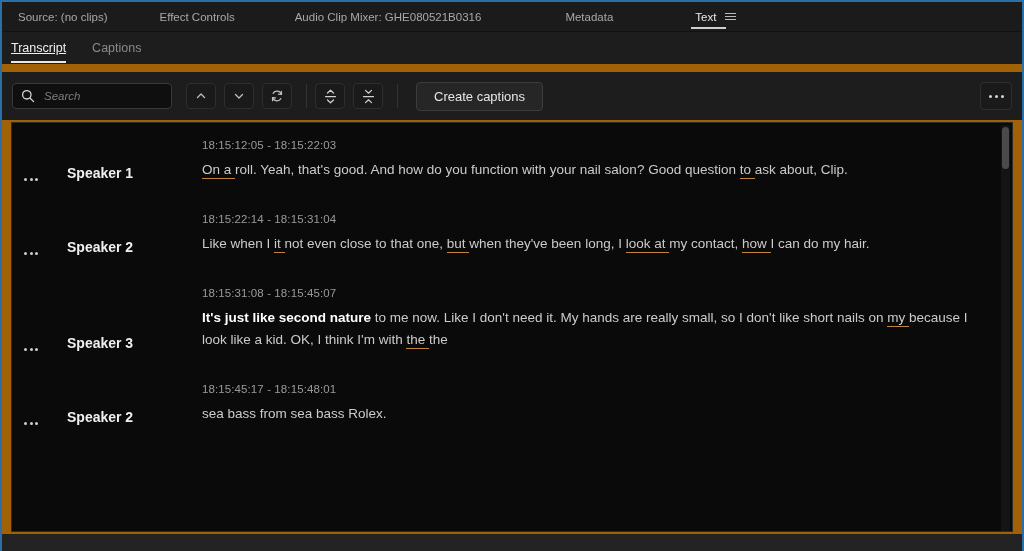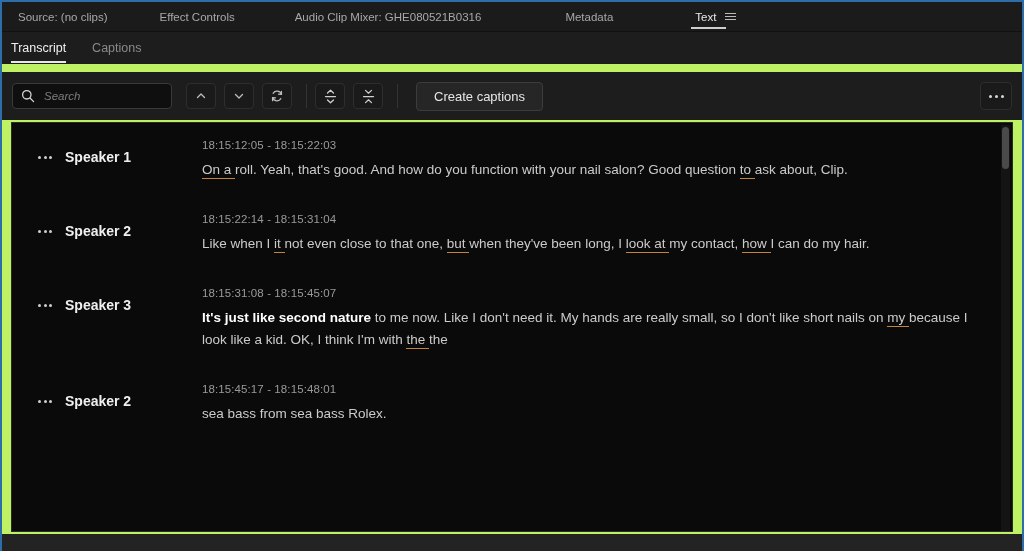--- a/index.html
+++ b/index.html
@@ -10,21 +10,21 @@
     overflow: hidden;
     background: #232323;
     font-family: "Liberation Sans", sans-serif;
     -webkit-font-smoothing: antialiased;
   }
 
   #app {
     position: relative;
     width: 1024px;
     height: 551px;
-    background: #bef264;
+    background: #a16207;
   }
 
   
   .panel-accent-top {
     position: absolute;
     top: 0; left: 0;
     width: 1024px; height: 2px;
     background: #2d6ea8;
     z-index: 40;
   }
@@ -101,21 +101,21 @@
   .sub-tab {
     font-size: 12.5px;
     color: #8a8a8a;
     margin-right: 26px;
     height: 32px;
     display: flex;
     align-items: center;
     position: relative;
     cursor: default;
   }
-  .sub-tab.active { color: #f0f0f0; }
+  .sub-tab.active { color: #f0f0f0; text-decoration: underline; }
   .sub-tab.active .sub-underline {
     position: absolute;
     left: 0; right: 0;
     bottom: 1px;
     height: 2px;
     background: #e8e8e8;
   }
 
   
   .toolbar {
@@ -219,23 +219,24 @@
 
   .entry {
     display: flex;
     padding: 16px 0 16px 0;
     position: relative;
   }
   .entry-speaker {
     width: 190px;
     flex-shrink: 0;
     display: flex;
-    align-items: flex-start;
-    padding-left: 26px;
+    align-items: flex-end;
+    padding-left: 12px;
     padding-top: 10px;
+    gap: 16px;
   }
   .spk-dots {
     display: flex;
     gap: 2.5px;
     margin-right: 13px;
     padding-top: 7px;
   }
   .spk-dots i {
     width: 3px; height: 3px;
     border-radius: 50%;

